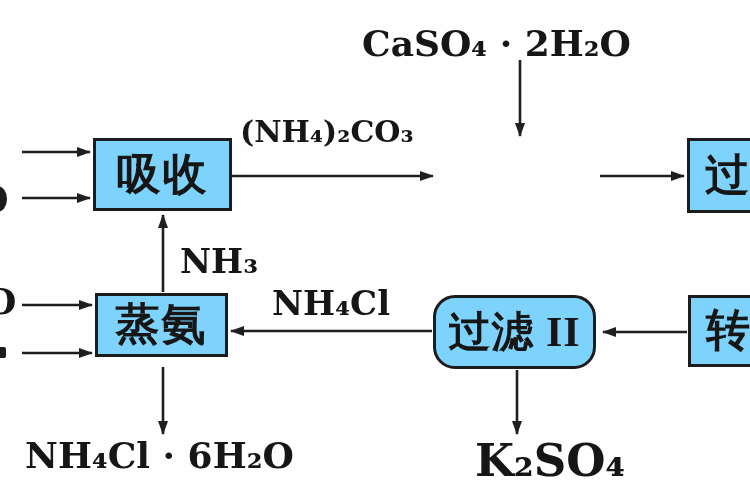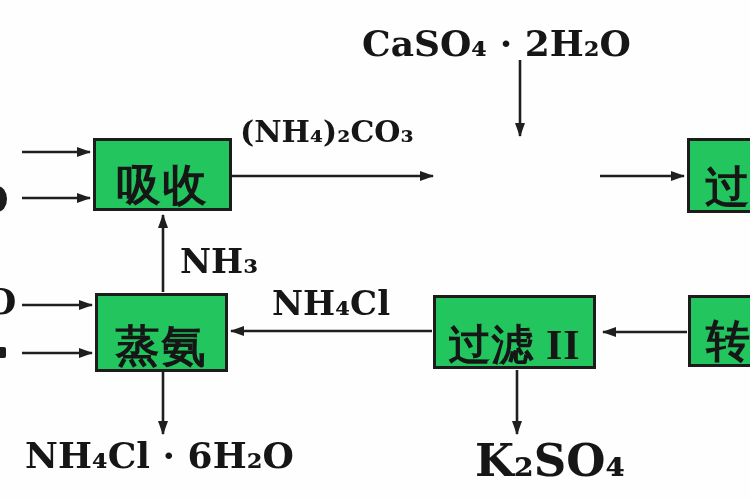--- a/index.html
+++ b/index.html
@@ -18,35 +18,35 @@
     width: 750px; height: 500px;
   }
   .arrow-layer line {
     stroke: #1f1f1f;
     stroke-width: 2.6;
   }
   .node {
     position: absolute;
     box-sizing: border-box;
     border: 3px solid #1c1c1c;
-    background: #22c55e;
+    background: #7dd3fc;
     display: flex;
-    align-items: flex-end;
+    align-items: center;
     justify-content: center;
     font-weight: bold;
     font-size: 44px;
     letter-spacing: 2px;
     white-space: nowrap;
     line-height: 1;
   }
   .node-absorb   { left: 93px;  top: 138px; width: 139px; height: 73px; }
   .node-absorb1  { left: 436px; top: 139px; width: 164px; height: 72px; font-size: 42px; }
   .node-filter1  { left: 687px; top: 138px; width: 82px;  height: 75px; }
-  .node-steam    { left: 95px;  top: 293px; width: 133px; height: 79px; }
-  .node-filter2  { left: 433px; top: 295px; width: 163px; height: 74px; font-size: 42px; letter-spacing: 1px; }
+  .node-steam    { left: 95px;  top: 293px; width: 133px; height: 64px; }
+  .node-filter2  { left: 433px; top: 295px; width: 163px; height: 74px; font-size: 42px; letter-spacing: 1px; border-radius: 22px; }
   .node-convert  { left: 688px; top: 295px; width: 82px;  height: 72px; }
   .formula {
     position: absolute;
     font-weight: bold;
     white-space: nowrap;
     font-family: "DejaVu Serif", "Liberation Serif", serif;
     line-height: 1.1;
   }
   .lbl-caso4  { left: 362px; top: 24px;   font-size: 36px; }
   .lbl-nh4co3 { left: 240px; top: 115px; font-size: 30px; }

